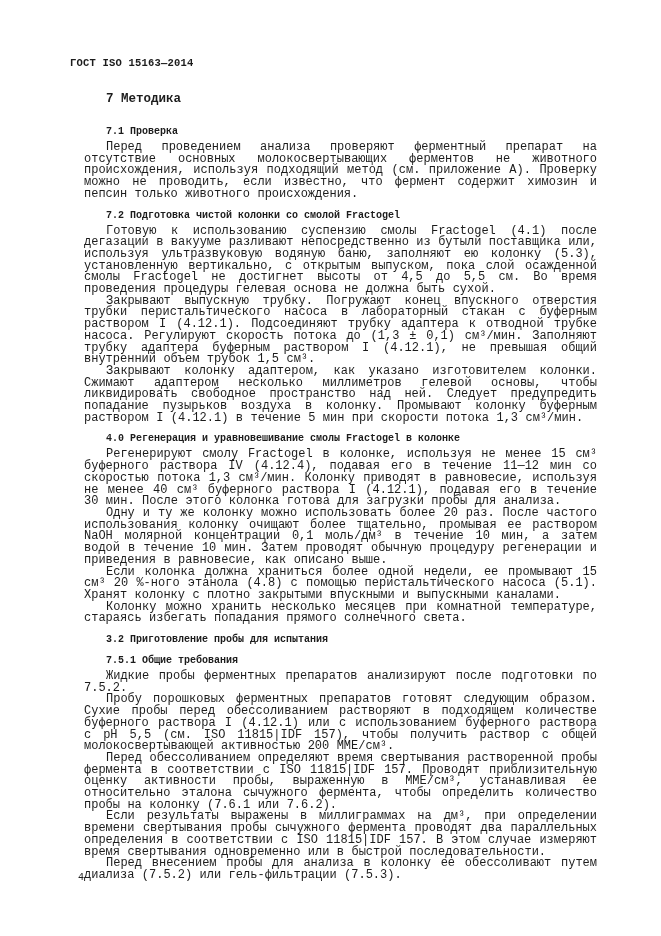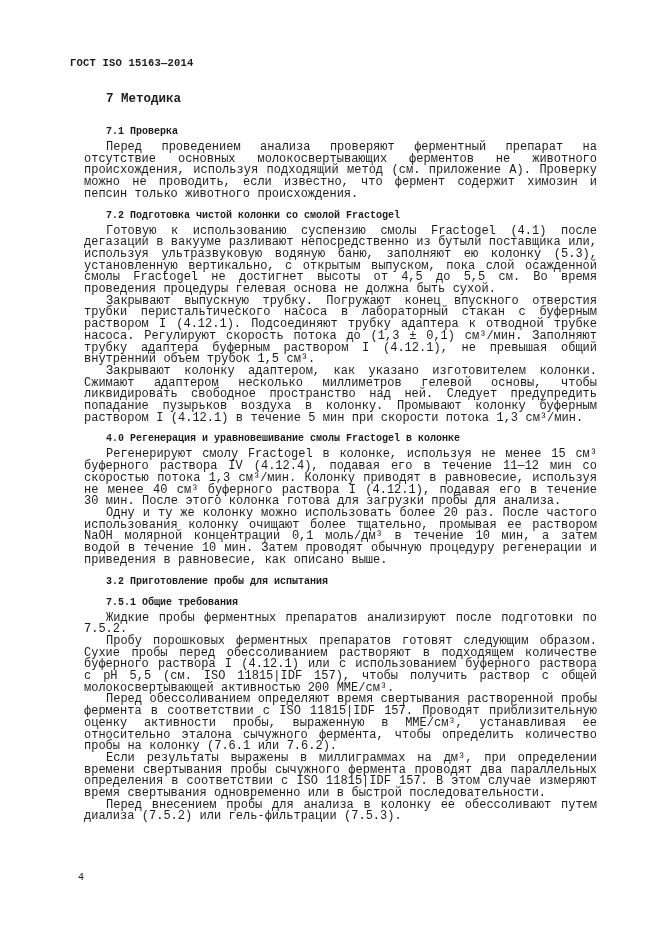--- a/index.html
+++ b/index.html
@@ -69,20 +69,22 @@
 
     <h2 class="h2">7.2 Подготовка чистой колонки со смолой Fractogel</h2>
     <p class="p">Готовую к использованию суспензию смолы Fractogel (4.1) после дегазации в вакууме разливают непосредственно из бутыли поставщика или, используя ультразвуковую водяную баню, заполняют ею колонку (5.3), установленную вертикально, с открытым выпуском, пока слой осажденной смолы Fractogel не достигнет высоты от 4,5 до 5,5 см. Во время проведения процедуры гелевая основа не должна быть сухой.</p>
     <p class="p">Закрывают выпускную трубку. Погружают конец впускного отверстия трубки перистальтического насоса в лабораторный стакан с буферным раствором I (4.12.1). Подсоединяют трубку адаптера к отводной трубке насоса. Регулируют скорость потока до (1,3 ± 0,1) см³/мин. Заполняют трубку адаптера буферным раствором I (4.12.1), не превышая общий внутренний объем трубок 1,5 см³.</p>
     <p class="p">Закрывают колонку адаптером, как указано изготовителем колонки. Сжимают адаптером несколько миллиметров гелевой основы, чтобы ликвидировать свободное пространство над ней. Следует предупредить попадание пузырьков воздуха в колонку. Промывают колонку буферным раствором I (4.12.1) в течение 5 мин при скорости потока 1,3 см³/мин.</p>
 
     <h2 class="h2">4.0 Регенерация и уравновешивание смолы Fractogel в колонке</h2>
     <p class="p">Регенерируют смолу Fractogel в колонке, используя не менее 15 см³ буферного раствора IV (4.12.4), подавая его в течение 11—12 мин со скоростью потока 1,3 см³/мин. Колонку приводят в равновесие, используя не менее 40 см³ буферного раствора I (4.12.1), подавая его в течение 30 мин. После этого колонка готова для загрузки пробы для анализа.</p>
     <p class="p">Одну и ту же колонку можно использовать более 20 раз. После частого использования колонку очищают более тщательно, промывая ее раствором NaOH молярной концентрации 0,1 моль/дм³ в течение 10 мин, а затем водой в течение 10 мин. Затем проводят обычную процедуру регенерации и приведения в равновесие, как описано выше.</p>
 
+    <p class="p">Если колонка должна храниться более одной недели, ее промывают 15 см³ 20 %-ного этанола (4.8) с помощью перистальтического насоса (5.1). Хранят колонку с плотно закрытыми впускными и выпускными каналами.</p>
+    <p class="p">Колонку можно хранить несколько месяцев при комнатной температуре, стараясь избегать попадания прямого солнечного света.</p>
 
     <h2 class="h2">3.2 Приготовление пробы для испытания</h2>
     <h2 class="h2">7.5.1 Общие требования</h2>
     <p class="p">Жидкие пробы ферментных препаратов анализируют после подготовки по 7.5.2.</p>
     <p class="p">Пробу порошковых ферментных препаратов готовят следующим образом. Сухие пробы перед обессоливанием растворяют в подходящем количестве буферного раствора I (4.12.1) или с использованием буферного раствора с pH 5,5 (см. ISO 11815|IDF 157), чтобы получить раствор с общей молокосвертывающей активностью 200 ММЕ/см³.</p>
     <p class="p">Перед обессоливанием определяют время свертывания растворенной пробы фермента в соответствии с ISO 11815|IDF 157. Проводят приблизительную оценку активности пробы, выраженную в ММЕ/см³, устанавливая ее относительно эталона сычужного фермента, чтобы определить количество пробы на колонку (7.6.1 или 7.6.2).</p>
     <p class="p">Если результаты выражены в миллиграммах на дм³, при определении времени свертывания пробы сычужного фермента проводят два параллельных определения в соответствии с ISO 11815|IDF 157. В этом случае измеряют время свертывания одновременно или в быстрой последовательности.</p>
     <p class="p">Перед внесением пробы для анализа в колонку ее обессоливают путем диализа (7.5.2) или гель-фильтрации (7.5.3).</p>
   </div>
 

